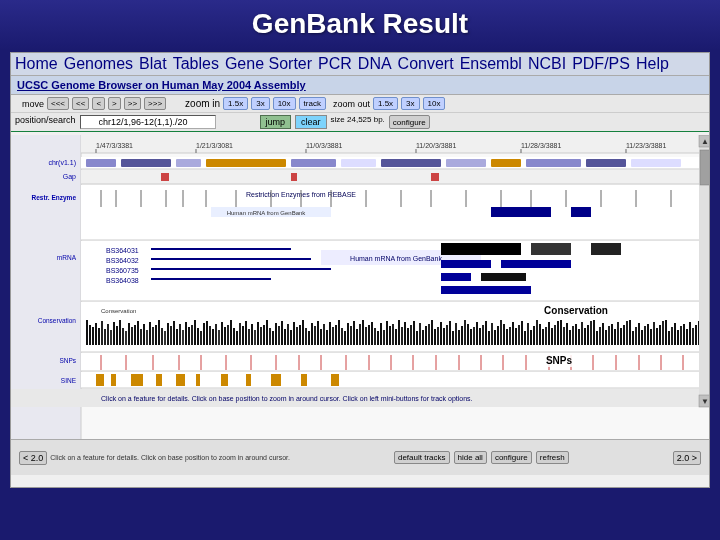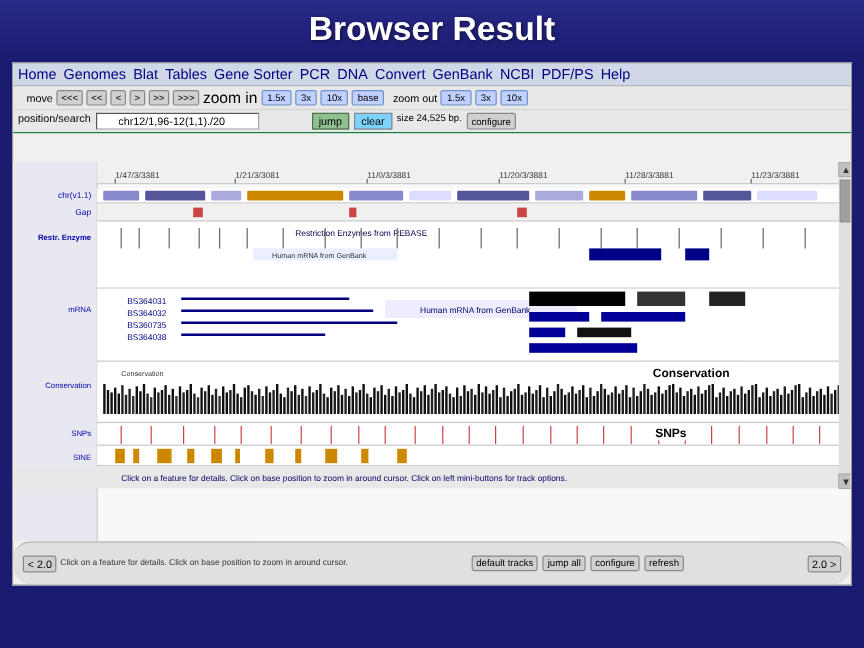--- a/index.html
+++ b/index.html
@@ -45,21 +45,21 @@
       display: flex;
       align-items: center;
       padding: 2px 4px;
       border-bottom: 1px solid #aaa;
       font-size: 10px;
       gap: 6px;
     }
 
     .nav-item {
       color: #000080;
-      font-size: 12px;
+      font-size: 16px;
       cursor: pointer;
       white-space: nowrap;
     }
 
     
     .ucsc-header {
       background: #c8d4e8;
       border-bottom: 1px solid #aaa;
       padding: 3px 6px;
       font-size: 11px;
@@ -166,59 +166,60 @@
       left: 12px;
       font-size: 13px;
       font-weight: bold;
       color: white;
     }
   </style>
 </head>
 <body>
 
 <div class="title-area">
-  <span class="title-text">Browser Result</span>
+  <span class="title-text">GenBank Result</span>
 </div>
 
 <div class="position-label">Position</div>
 <div class="zoom-label">zoom in/out</div>
 <div class="restriction-label">Restriction</div>
 <div class="enzyme-label">Enzyme</div>
 
 <div class="browser-window">
 
   <div class="nav-bar">
     <span class="nav-item">Home</span>
     <span class="nav-item">Genomes</span>
     <span class="nav-item">Blat</span>
     <span class="nav-item">Tables</span>
     <span class="nav-item">Gene Sorter</span>
     <span class="nav-item">PCR</span>
     <span class="nav-item">DNA</span>
     <span class="nav-item">Convert</span>
-    <span class="nav-item">GenBank</span>
+    <span class="nav-item">Ensembl</span>
     <span class="nav-item">NCBI</span>
     <span class="nav-item">PDF/PS</span>
     <span class="nav-item">Help</span>
   </div>
 
+  <div class="ucsc-header">UCSC Genome Browser on Human May 2004 Assembly</div>
 
   <div class="controls-row">
     <span style="font-size:9px;">move</span>
     <button class="ctrl-btn">&lt;&lt;&lt;</button>
     <button class="ctrl-btn">&lt;&lt;</button>
     <button class="ctrl-btn">&lt;</button>
     <button class="ctrl-btn">&gt;</button>
     <button class="ctrl-btn">&gt;&gt;</button>
     <button class="ctrl-btn">&gt;&gt;&gt;</button>
-    <span style="font-size:13px; margin-left:0;">zoom in</span>
+    <span style="font-size:10px; margin-left:16px;">zoom in</span>
     <button class="zoom-btn">1.5x</button>
     <button class="zoom-btn">3x</button>
     <button class="zoom-btn">10x</button>
-    <button class="zoom-btn">base</button>
+    <button class="zoom-btn">track</button>
     <span style="font-size:9px; margin-left:4px;">zoom out</span>
     <button class="zoom-btn">1.5x</button>
     <button class="zoom-btn">3x</button>
     <button class="zoom-btn">10x</button>
   </div>
 
   <div class="position-bar">
     <span style="font-size:9px;">position/search</span>
     <input class="pos-input" type="text" value="chr12/1,96-12(1,1)./20" style="">
     <button class="jump-btn">jump</button>
@@ -606,28 +607,28 @@
 
       <rect x="688" y="0" width="12" height="272" fill="#e0e0e0"></rect>
       <rect x="688" y="0" width="12" height="12" fill="#c0c0c0" stroke="#888" stroke-width="0.5"></rect>
       <text x="694" y="9" font-size="8" fill="#333" text-anchor="middle">▲</text>
       <rect x="689" y="15" width="10" height="35" fill="#a0a0a0" stroke="#777" stroke-width="0.5"></rect>
       <rect x="688" y="260" width="12" height="12" fill="#c0c0c0" stroke="#888" stroke-width="0.5"></rect>
       <text x="694" y="269" font-size="8" fill="#333" text-anchor="middle">▼</text>
     </svg>
   </div>
 
-  <div style="position:absolute; bottom:0; left:0; right:0; height:36px; background:#e0e0e0; border-top:1px solid #aaa; display:flex; align-items:center; justify-content:space-between; padding: 0 8px; font-size:9px;border-radius:15px;">
+  <div style="position:absolute; bottom:12px; left:0; right:0; height:36px; background:#e0e0e0; border-top:1px solid #aaa; display:flex; align-items:center; justify-content:space-between; padding: 0 8px; font-size:9px;">
     <div style="display:flex; gap:3px; align-items:center;">
       <button class="ctrl-btn" style="font-size:9px;">&lt; 2.0</button>
       <span style="font-size:7px; color:#333;">Click on a feature for details. Click on base position to zoom in around cursor.</span>
     </div>
     <div style="display:flex; gap:4px; align-items:center;">
       <button class="ctrl-btn">default tracks</button>
-      <button class="ctrl-btn">jump all</button>
+      <button class="ctrl-btn">hide all</button>
       <button class="ctrl-btn">configure</button>
       <button class="ctrl-btn">refresh</button>
     </div>
     <div style="display:flex; gap:3px; align-items:flex-start;">
       <button class="ctrl-btn" style="font-size:9px;">2.0 &gt;</button>
     </div>
   </div>
 </div>
 
 </body></html>

